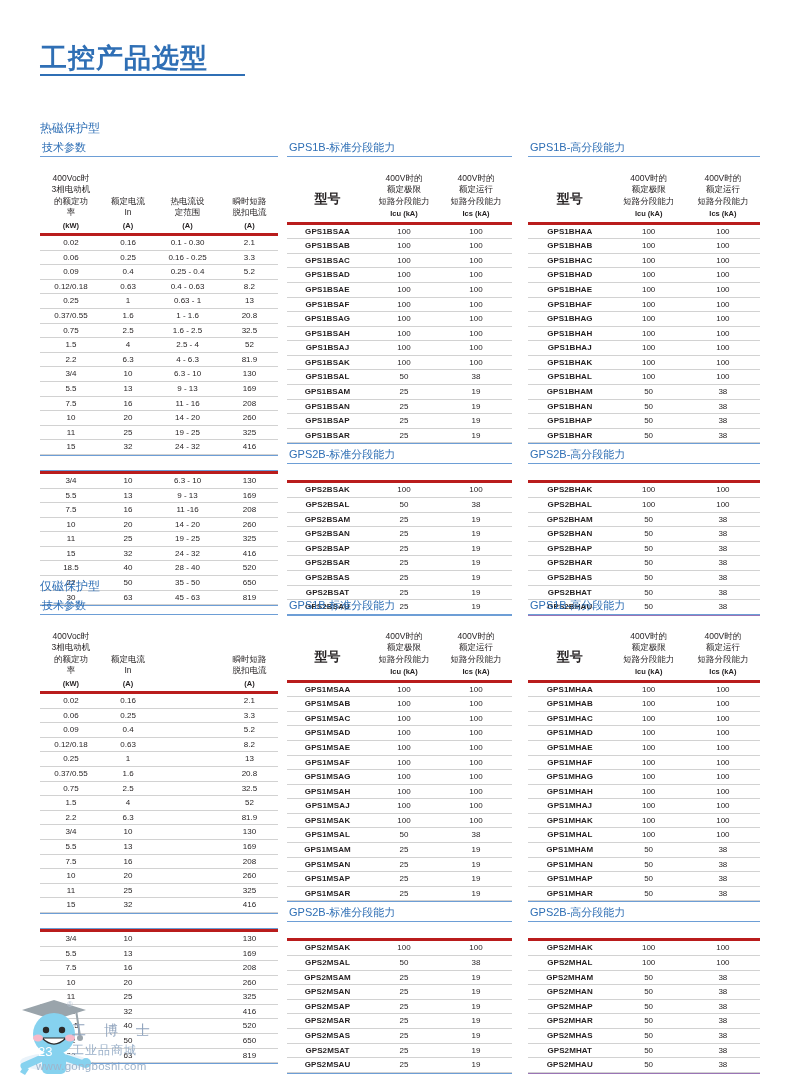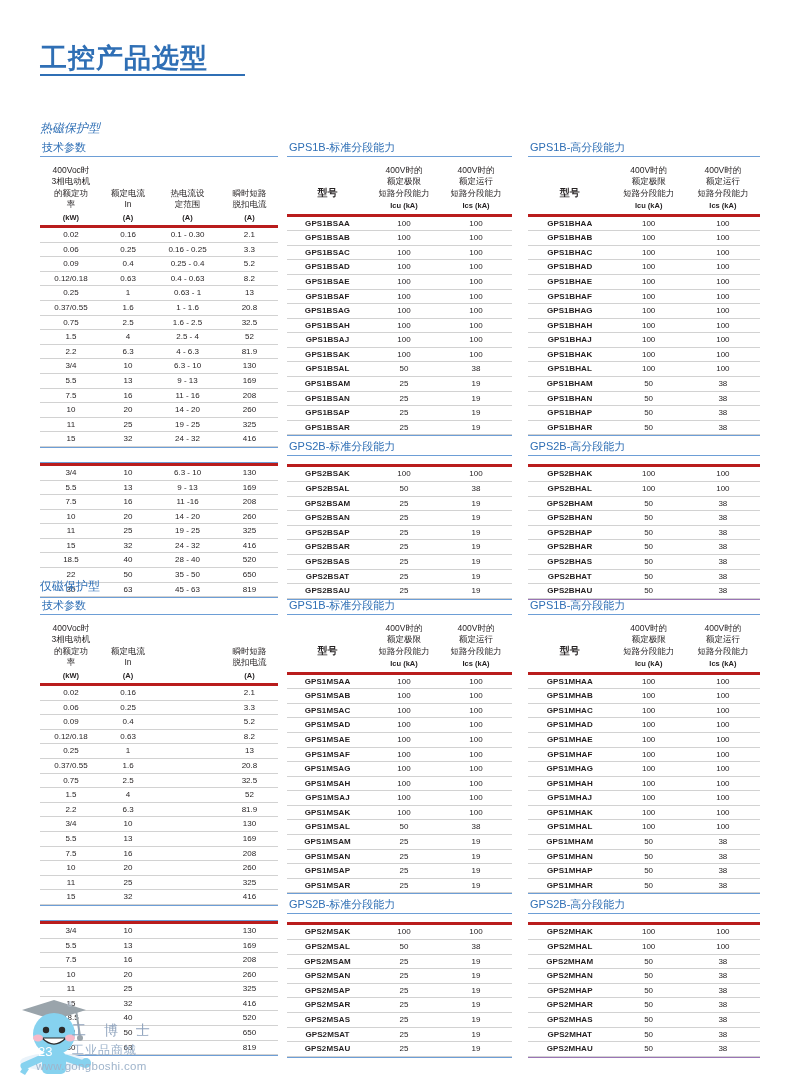--- a/index.html
+++ b/index.html
@@ -26,32 +26,32 @@
 
   .sec-title{
     position:absolute;font-size:12px;font-weight:400;color:#2f6fb5;
   }
 
   
   .col{position:absolute;}
 
   .blk-head{
     font-size:11px;color:#2f6fb5;padding:0 0 1px 2px;
-    border-bottom:1.4px solid #6d9ed6;margin-bottom:8px;
+    border-bottom:1.4px solid #6d9ed6;margin-bottom:16px;
     white-space:nowrap;
   }
 
   table{border-collapse:collapse;width:100%;table-layout:fixed;}
   td,th{padding:0;font-weight:400;}
 
   .thead td{
     font-size:8.5px;color:#231f20;text-align:center;vertical-align:bottom;
     line-height:1.35;padding-bottom:2px;margin-top:20px;
   }
-  .thead td.hl{font-size:10px;font-weight:700;}
+  .thead td.hl{font-size:13px;font-weight:700;}
   .unit td{font-size:7.5px;text-align:center;color:#231f20;padding-bottom:2px;font-weight:bold;}
 
   tbody.body tr td{
     font-size:8px;text-align:center;color:#231f20;height:13.6px;
     border-bottom:1px solid #d2d2d2;line-height:13.6px;
   }
   tbody.body tr:first-child td{border-top:3px solid #b91c1c;}
   tbody.body tr td.model{font-weight:700;font-size:8px;letter-spacing:.1px;}
 
   .rule-bot{border-top:1.6px solid #6d9ed6;height:0;font-size:0;margin-top:0;}
@@ -76,21 +76,21 @@
   .reg{position:absolute;left:67px;top:1000px;font-size:8px;color:#b9c6d6;}
 </style>
 </head>
 <body>
 
 <div class="page">
 
   <div class="doc-title">工控产品选型</div>
   <div class="doc-title-rule"></div>
 
-  <div class="sec-title" style="left:40px;top:120px;font-style:italic;">热磁保护型</div>
+  <div class="sec-title" style="left:40px;top:120px;">热磁保护型</div>
   <div class="col" id="s0-spec" style="left:40px;top:140px;width:238px;">
       <div class="blk-head">技术参数</div>
       <table>
         <colgroup>
           <col style="width:26%">
           <col style="width:22%">
           <col style="width:28%">
           <col style="width:24%">
         </colgroup>
         <tbody class="thead">

